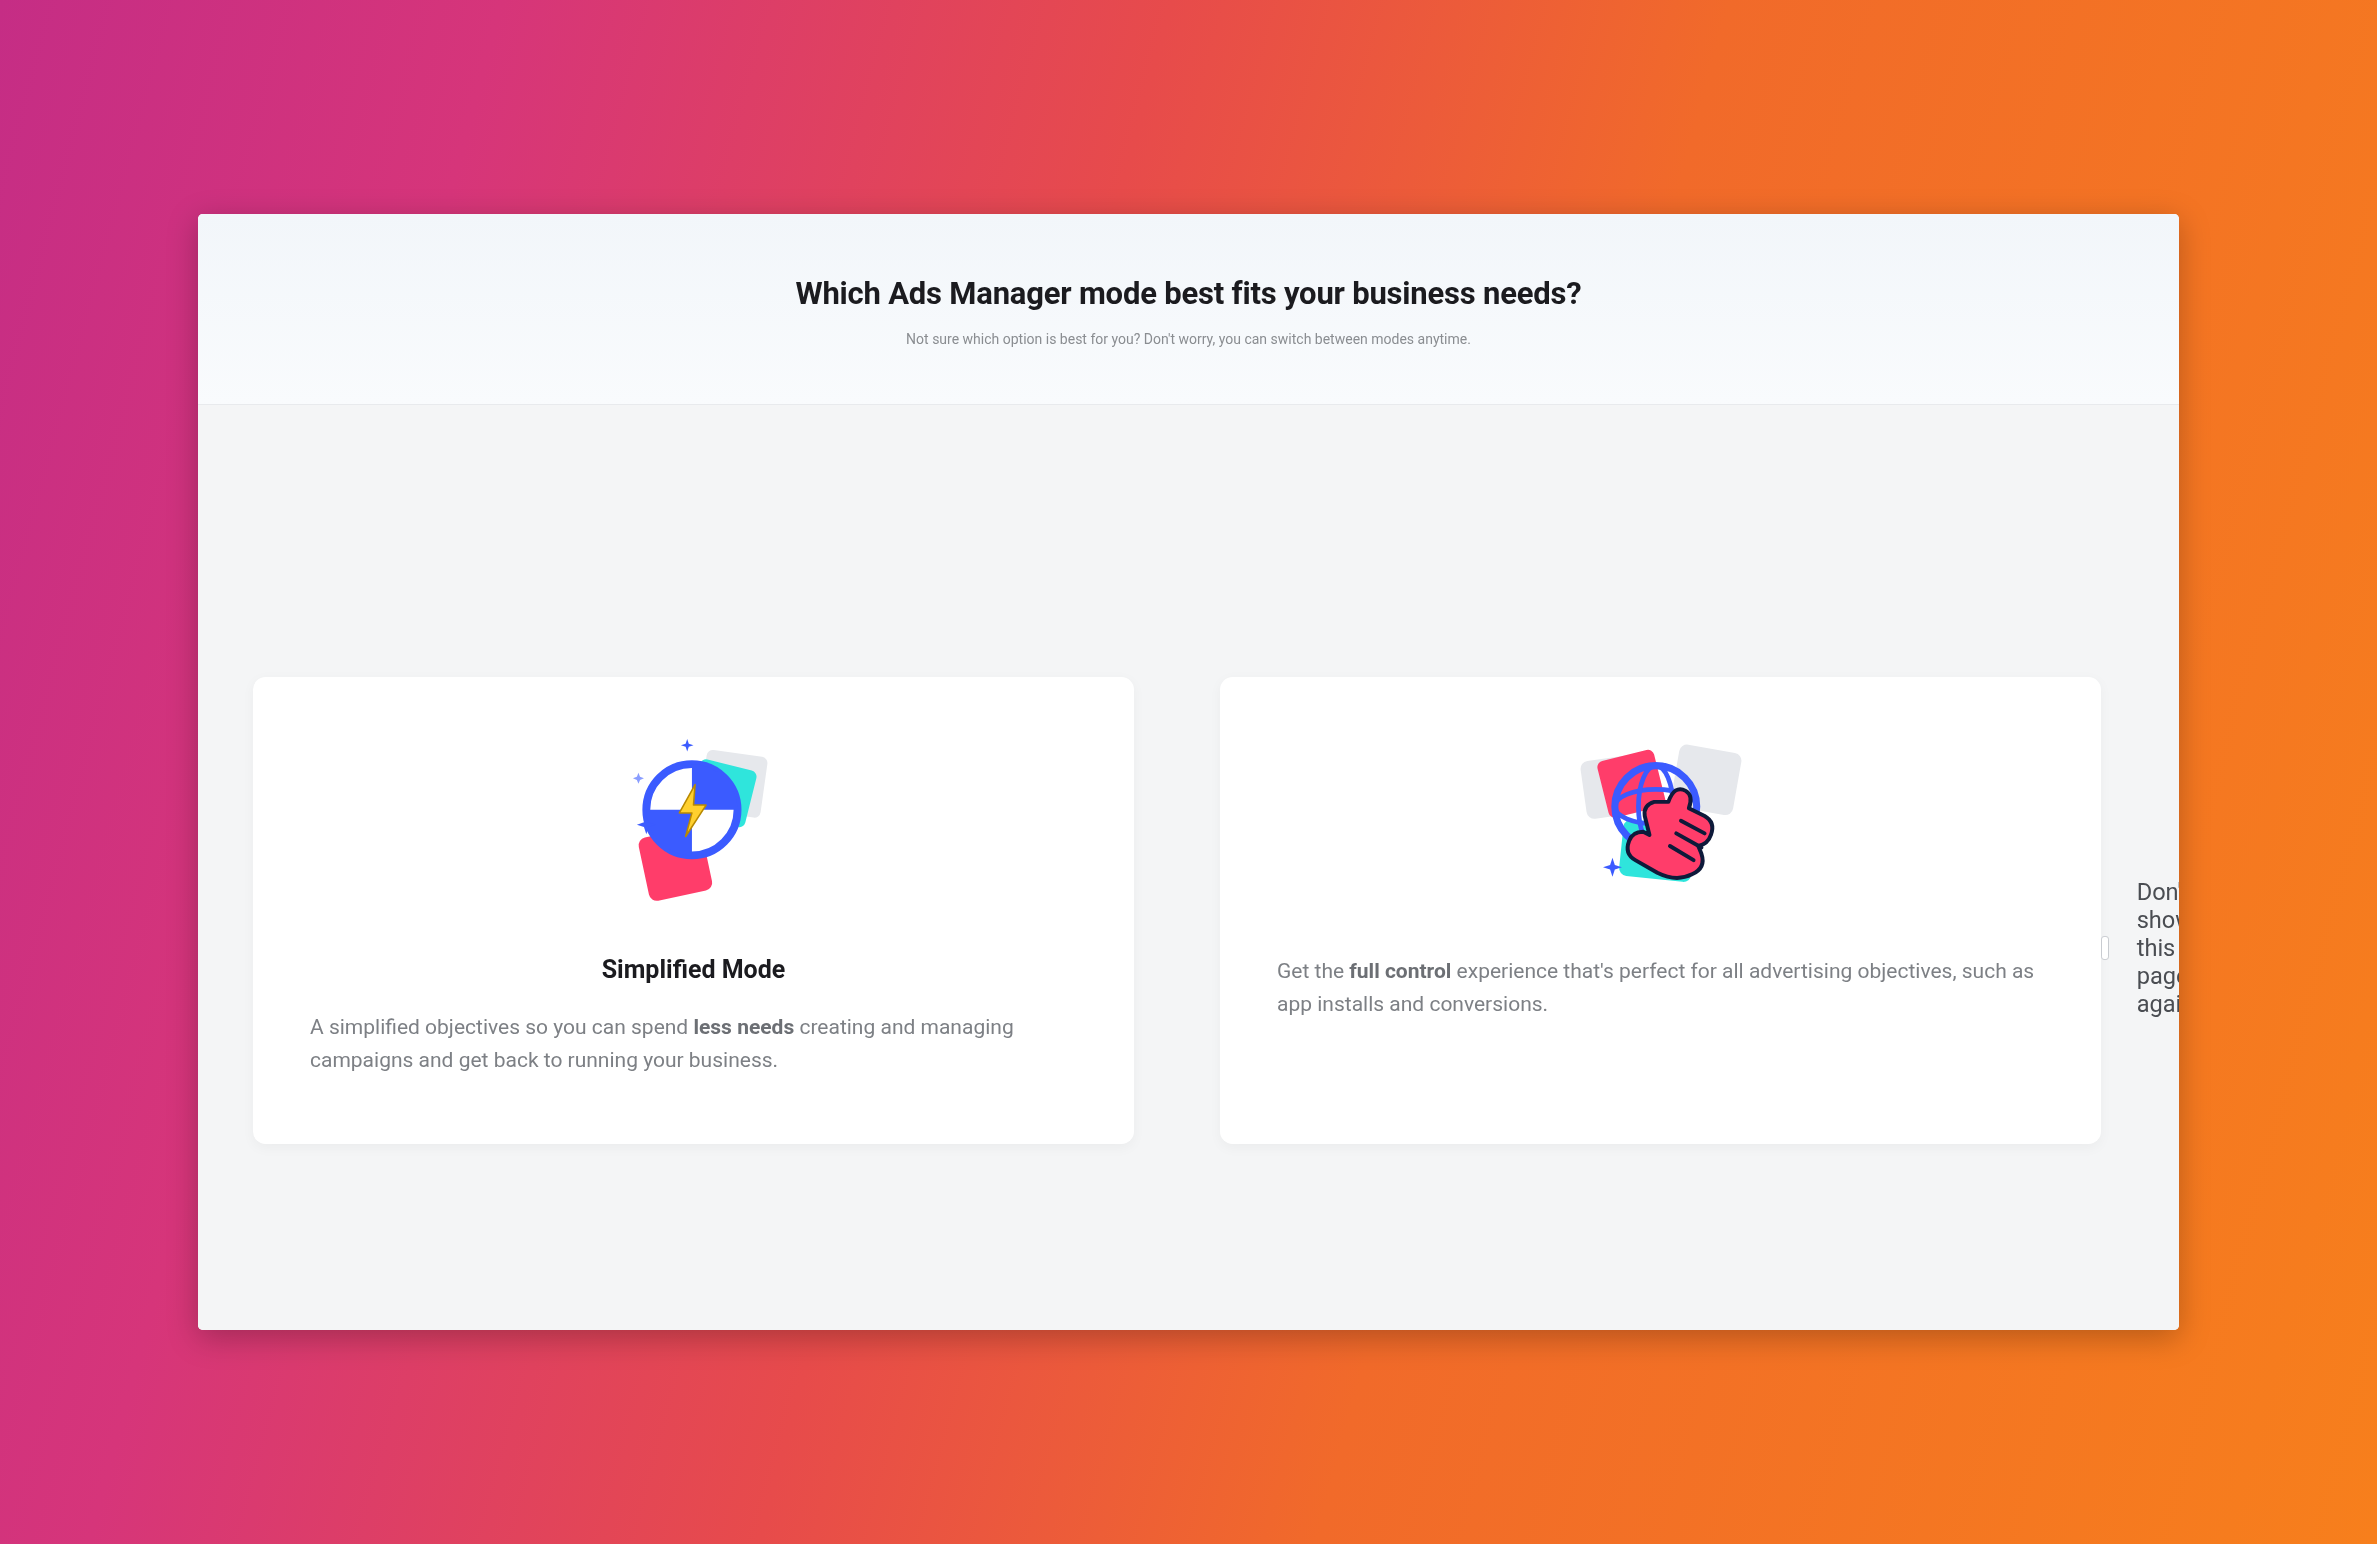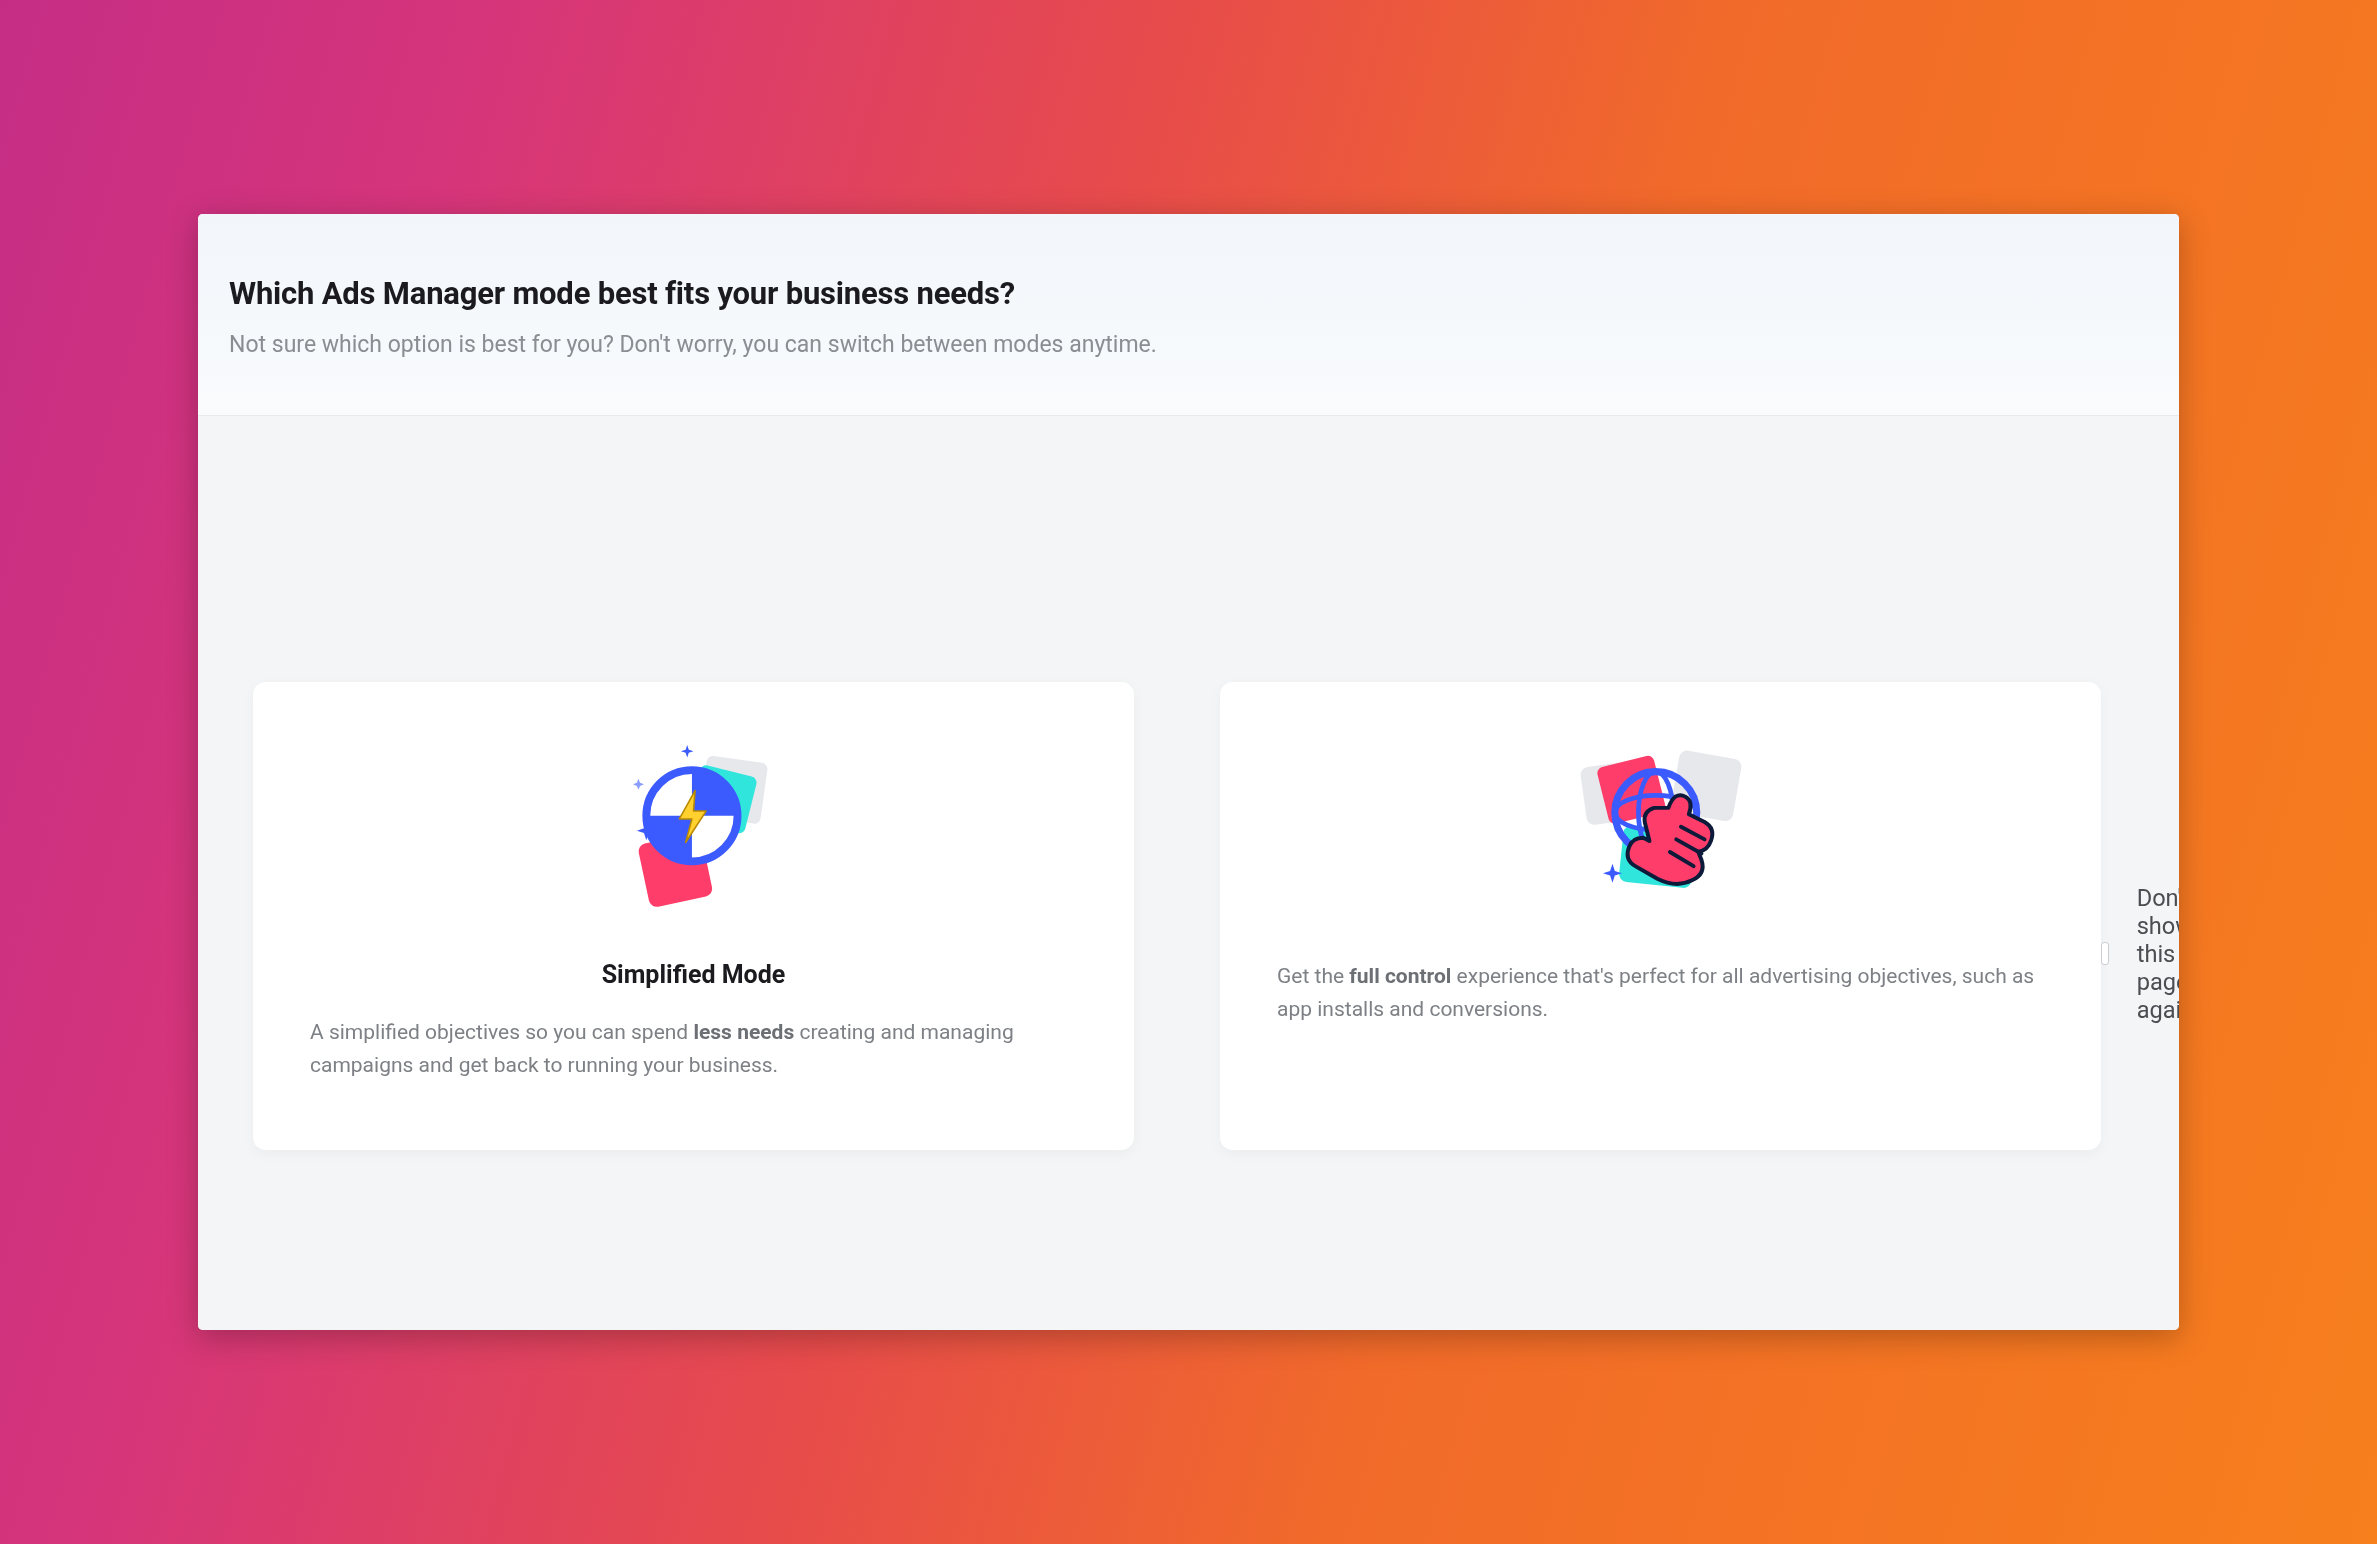--- a/index.html
+++ b/index.html
@@ -18,31 +18,32 @@
     background: #f6f7f8;
     border-radius: 4.7px;
     overflow: hidden;
     display: flex;
     flex-direction: column;
     box-shadow: 0 7.9px 31px rgba(0,0,0,0.25);
   }
   .header {
     background: linear-gradient(180deg, #f2f6fa 0%, #f9fbfd 100%);
     padding: 61px 31px 57px 31px;
+    text-align: center;
     border-bottom: 0.8px solid #e8eaed;
   }
   .header h1 {
     font-size: 31px;
     font-weight: 700;
     color: #1b1b1f;
     letter-spacing: -0.2px;
   }
   .header p {
     margin-top: 19px;
-    font-size: 23px;
+    font-size: 14px;
     color: #8a8d91;
   }
   .body {
     flex: 1;
     background: #f4f5f6;
     padding: 86px 55px 0 55px;
     display: flex;
     flex-direction: row;
     align-items: center;
   }

